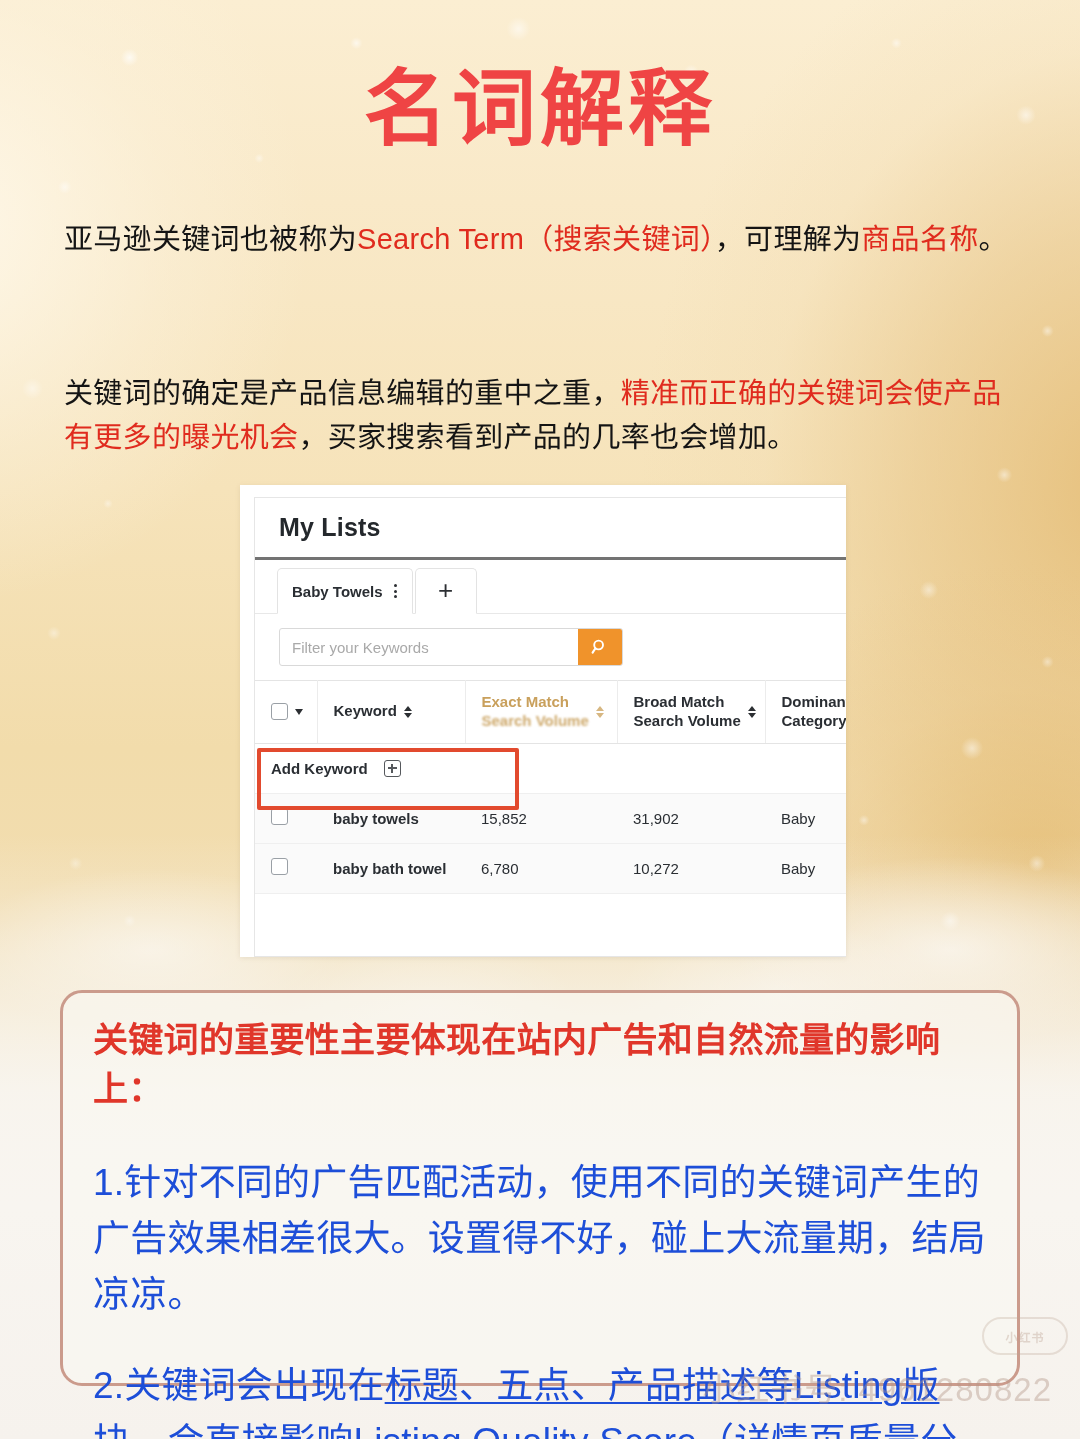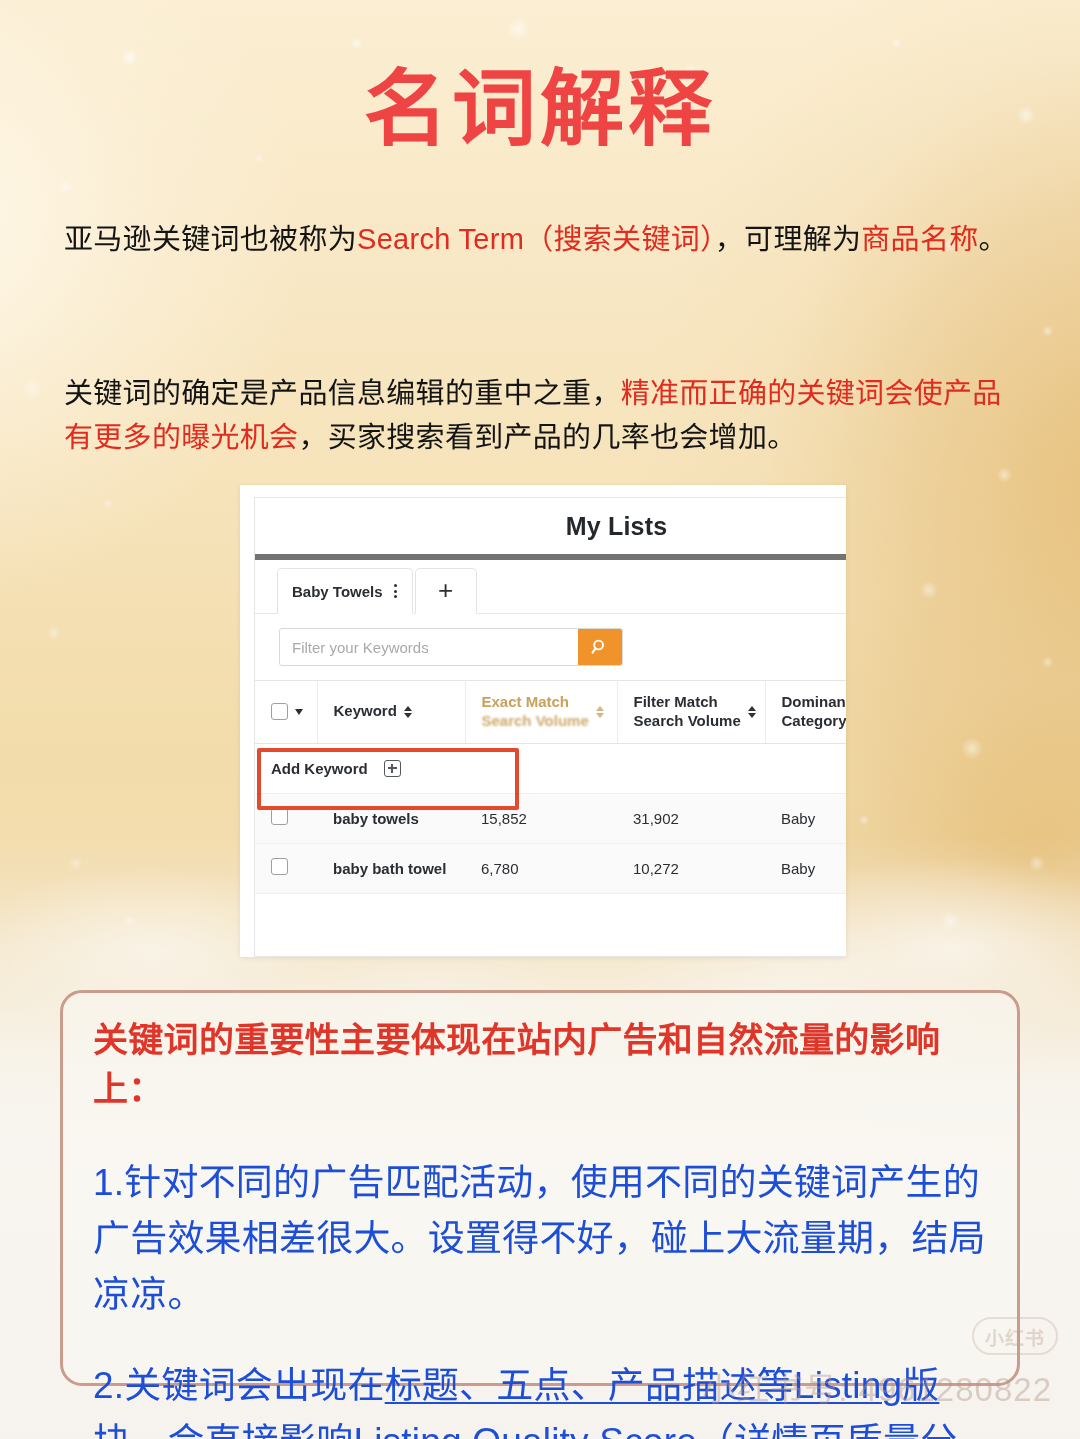--- a/index.html
+++ b/index.html
@@ -183,22 +183,21 @@
     background: #ffffff;
     border: 1px solid #e6e6e6;
     border-right: none;
   }
 
   .app-header {
     height: 62px;
     display: flex;
     align-items: center;
     padding: 0 0 0 24px;
-    border-bottom: 6px solid #737373;
-    justify-content: center;
+    border-bottom: 3px solid #737373;
   }
   .app-title {
     font-size: 25px;
     font-weight: 700;
     color: #24282c;
     letter-spacing: 0.2px;
   }
 
   .tabs-row {
     display: flex;
@@ -435,30 +434,30 @@
     letter-spacing: 0.2px;
   }
   .callout-item-1 { margin-top: 42px; }
   .callout-item-2 { margin-top: 34px; }
 
   .ul { text-decoration: underline; text-underline-offset: 4px; text-decoration-thickness: 2px; }
 
   
   .wm-logo {
     position: absolute;
-    right: 22px;
+    right: 12px;
     bottom: 84px;
     width: 86px;
     height: 38px;
     border-radius: 19px;
     border: 2px solid rgba(190,165,150,0.30);
     display: flex;
     align-items: center;
     justify-content: center;
-    font-size: 19px;
+    font-size: 12px;
     font-weight: 700;
     color: rgba(186,160,145,0.38);
     letter-spacing: 1px;
     z-index: 8;
   }
 
   .wm-id {
     position: absolute;
     right: 28px;
     bottom: 28px;
@@ -563,21 +562,21 @@
                   </span>
                   <span class="sortarrow">
                       <span class="up"></span>
                       <span class="down"></span>
                     </span>
                 </div>
               </th>
               <th>
                 <div class="th-inner">
                   <span>
-                    <span class="th-text">Filter Match</span>
+                    <span class="th-text">Broad Match</span>
                     <span class="th-text">Search Volume</span>
                   </span>
                   <span class="sortarrow">
                       <span class="up"></span>
                       <span class="down"></span>
                     </span>
                 </div>
               </th>
               <th>
                 <div class="th-inner">

